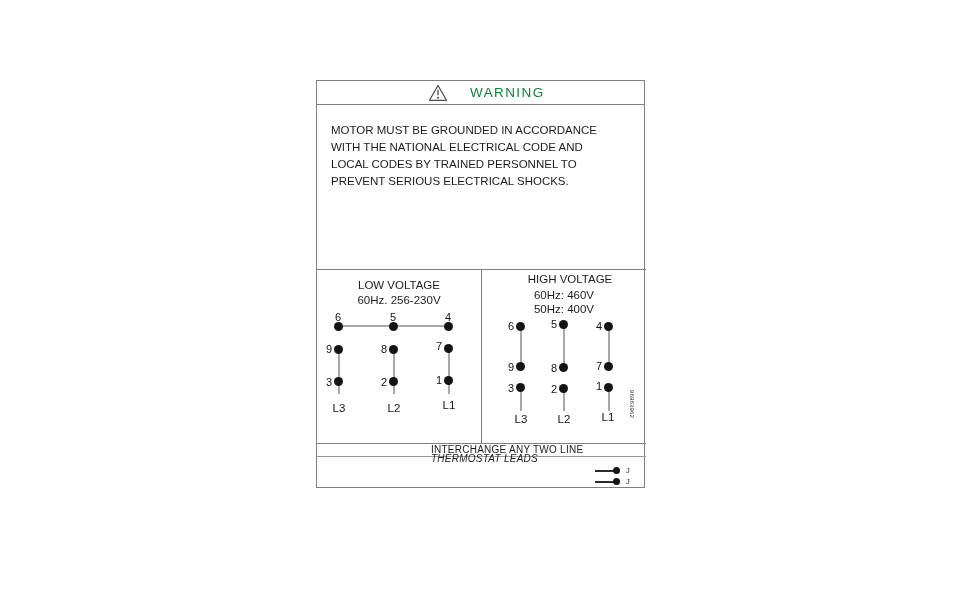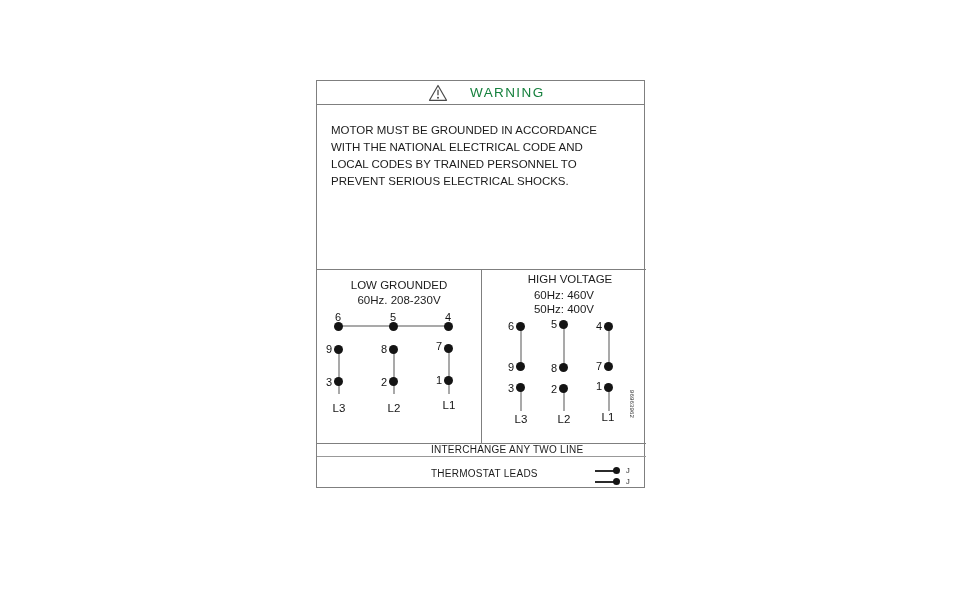--- a/index.html
+++ b/index.html
@@ -33,21 +33,21 @@
   .tnum{position:absolute;font-size:11px;color:#141414;}
   .tnum.above{width:20px;text-align:center;}
   .tnum.side{width:16px;text-align:right;}
   .lbl{position:absolute;width:30px;text-align:center;font-size:11.5px;color:#141414;}
   .partno{position:absolute;left:295px;top:130px;width:40px;height:8px;transform:rotate(90deg);transform-origin:center;
           font-size:6px;line-height:8px;letter-spacing:0.2px;color:#333;text-align:center;}
   
   .f-row{position:absolute;left:0;width:329px;box-sizing:border-box;font-size:10px;letter-spacing:0.25px;color:#1c1c1c;}
   .f-a{top:361px;height:15px;line-height:15px;border-bottom:1px solid #999;padding-left:114px;}
   .f-b{top:376px;height:11px;line-height:10px;border-bottom:1px solid #3a3a3a;padding-left:114px;}
-  .f-c{top:388px;height:10px;line-height:10px;padding-left:114px;}
+  .f-c{top:373px;height:10px;line-height:10px;padding-left:114px;font-style:italic;}
   .f-d{top:398px;height:10px;line-height:10px;padding-left:114px;}
   .jline{position:absolute;height:1.5px;width:19px;background:#2b2b2b;}
   .jdot{position:absolute;width:7px;height:7px;border-radius:50%;background:#141414;}
   .jlab{position:absolute;font-size:7.5px;color:#1c1c1c;}
 </style>
 </head>
 <body>
 
 <div class="label">
 
@@ -63,22 +63,22 @@
   </div>
 
   <div class="para p1">MOTOR MUST BE GROUNDED IN ACCORDANCE
 WITH THE NATIONAL ELECTRICAL CODE AND
 LOCAL CODES BY TRAINED PERSONNEL TO
 PREVENT SERIOUS ELECTRICAL SHOCKS.</div>
 
   <div class="diag">
     <div class="vdivider"></div>
 
-    <div class="sec-title lv-title">LOW GROUNDED</div>
-    <div class="sec-title lv-sub">60Hz. 208-230V</div>
+    <div class="sec-title lv-title">LOW VOLTAGE</div>
+    <div class="sec-title lv-sub">60Hz. 256-230V</div>
 
     <div class="gline" style="left:21px;top:55px;width:111px;height:2px;"></div>
 
     <div class="gline" style="left:21px;top:79px;width:2px;height:45px;"></div>
     <div class="gline" style="left:76px;top:79px;width:2px;height:45px;"></div>
     <div class="gline" style="left:131px;top:79px;width:2px;height:45px;"></div>
 
     <div class="tnum above" style="left:11px;top:41px;">6</div>
     <div class="tnum above" style="left:66px;top:41px;">5</div>
     <div class="tnum above" style="left:121px;top:41px;">4</div>

